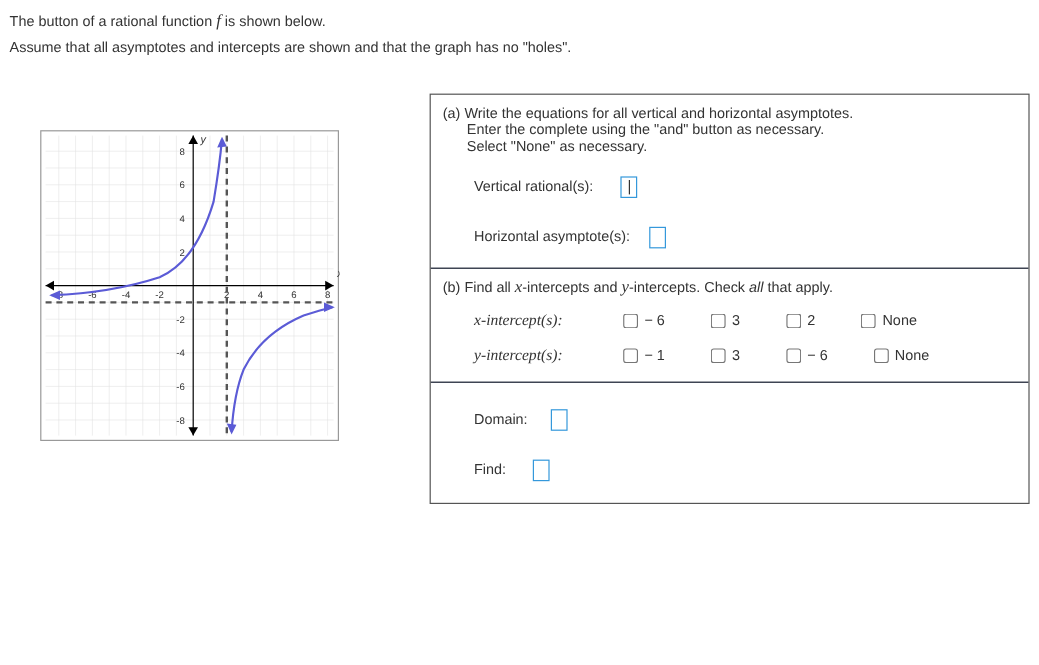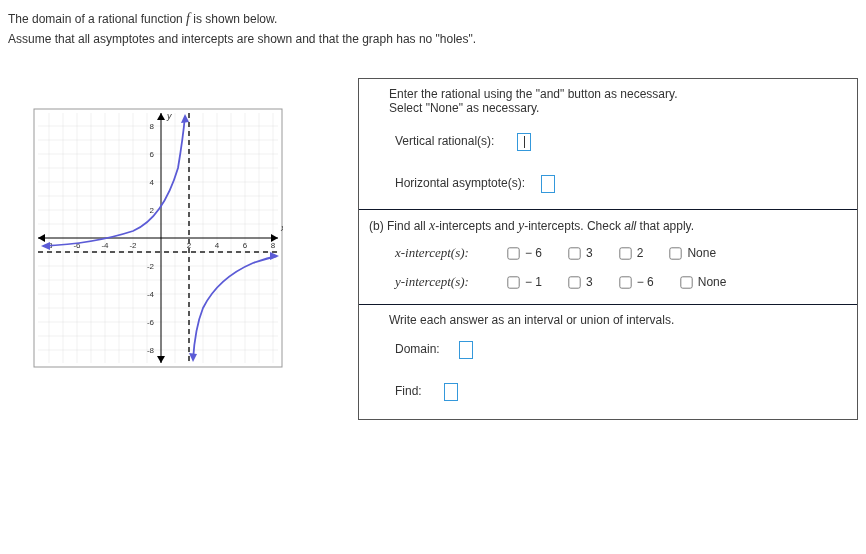--- a/index.html
+++ b/index.html
@@ -25,32 +25,32 @@
     display: inline-block;
     width: 12px; height: 16px;
     border: 1px solid #3498db;
     background: #fff;
     vertical-align: middle;
     margin-left: 6px;
   }
   .ans-input.cursor::after{
     content:''; display:block; width:1px; height:12px; background:#333; margin:2px auto;
   }
-  .checks { display:flex; align-items:center; gap:0; padding-left:26px;}
+  .checks { display:flex; align-items:center; gap:12px; padding-left:26px;}
   .chk-label { display:inline-flex; align-items:center; margin-right:22px; font-size:12px;}
   .chk-label input { margin-right:5px; transform:scale(0.95); }
   .intercept-lead { display:inline-block; width:108px; font-style:italic; font-family:'Times New Roman',serif; font-size:13px;}
   svg { display:block; }
 </style>
 </head>
 <body>
 
 <div class="instructions">
   <div>
-    <span>The domain of a rational function </span><span class="fital">f</span><span> is shown below.</span>
+    <span>The button of a rational function </span><span class="fital">f</span><span> is shown below.</span>
   </div>
   <div>Assume that all asymptotes and intercepts are shown and that the graph has no "holes".</div>
   <div style="height:8px"></div>
 </div>
 
 <div class="content-row">
   <div class="graph-col">
     <svg width="250" height="260" viewBox="0 0 250 260">
       <rect x="1" y="1" width="248" height="258" fill="#fff" stroke="#999" stroke-width="1"></rect>
 
@@ -127,21 +127,22 @@
       <path d="M 160 252 Q 162 220 170 200 Q 185 170 220 155 Q 235 150 244 148" fill="none" stroke="#5b5bd6" stroke-width="1.8"></path>
       <polygon points="160,254 156,245 164,246" fill="#5b5bd6"></polygon>
       <polygon points="246,148 237,144 237,152" fill="#5b5bd6"></polygon>
     </svg>
   </div>
 
   <div class="question-col">
     <div class="qbox">
 
       <div class="section">
-        <div style="padding-left:20px">Enter the rational using the "and" button as necessary.</div>
+        <div>(a) Write the equations for all vertical and horizontal asymptotes.</div>
+        <div style="padding-left:20px">Enter the complete using the "and" button as necessary.</div>
         <div style="padding-left:20px">Select "None" as necessary.</div>
         <div class="subrow" style="padding-top:18px">
           <span>Vertical rational(s):</span>
           &nbsp;&nbsp;&nbsp;
           <span class="ans-input cursor"></span>
         </div>
         <div class="subrow" style="padding-top:18px;padding-bottom:8px">
           <span>Horizontal asymptote(s):</span>
           &nbsp;
           <span class="ans-input"></span>
@@ -186,21 +187,20 @@
               <span>− 6</span>
             </label>
           <label class="chk-label">
               <input type="checkbox" style="">
               <span>None</span>
             </label>
         </div>
       </div>
 
       <div class="section">
-        <div style="padding-left:20px">Write each answer as an interval or union of intervals.</div>
         <div class="subrow" style="padding-top:14px">
           <span>Domain:</span>
           &nbsp;&nbsp;
           <span class="ans-input"></span>
         </div>
         <div class="subrow" style="padding-top:18px;padding-bottom:10px">
           <span>Find:</span>
           &nbsp;&nbsp;&nbsp;
           <span class="ans-input"></span>
         </div>

